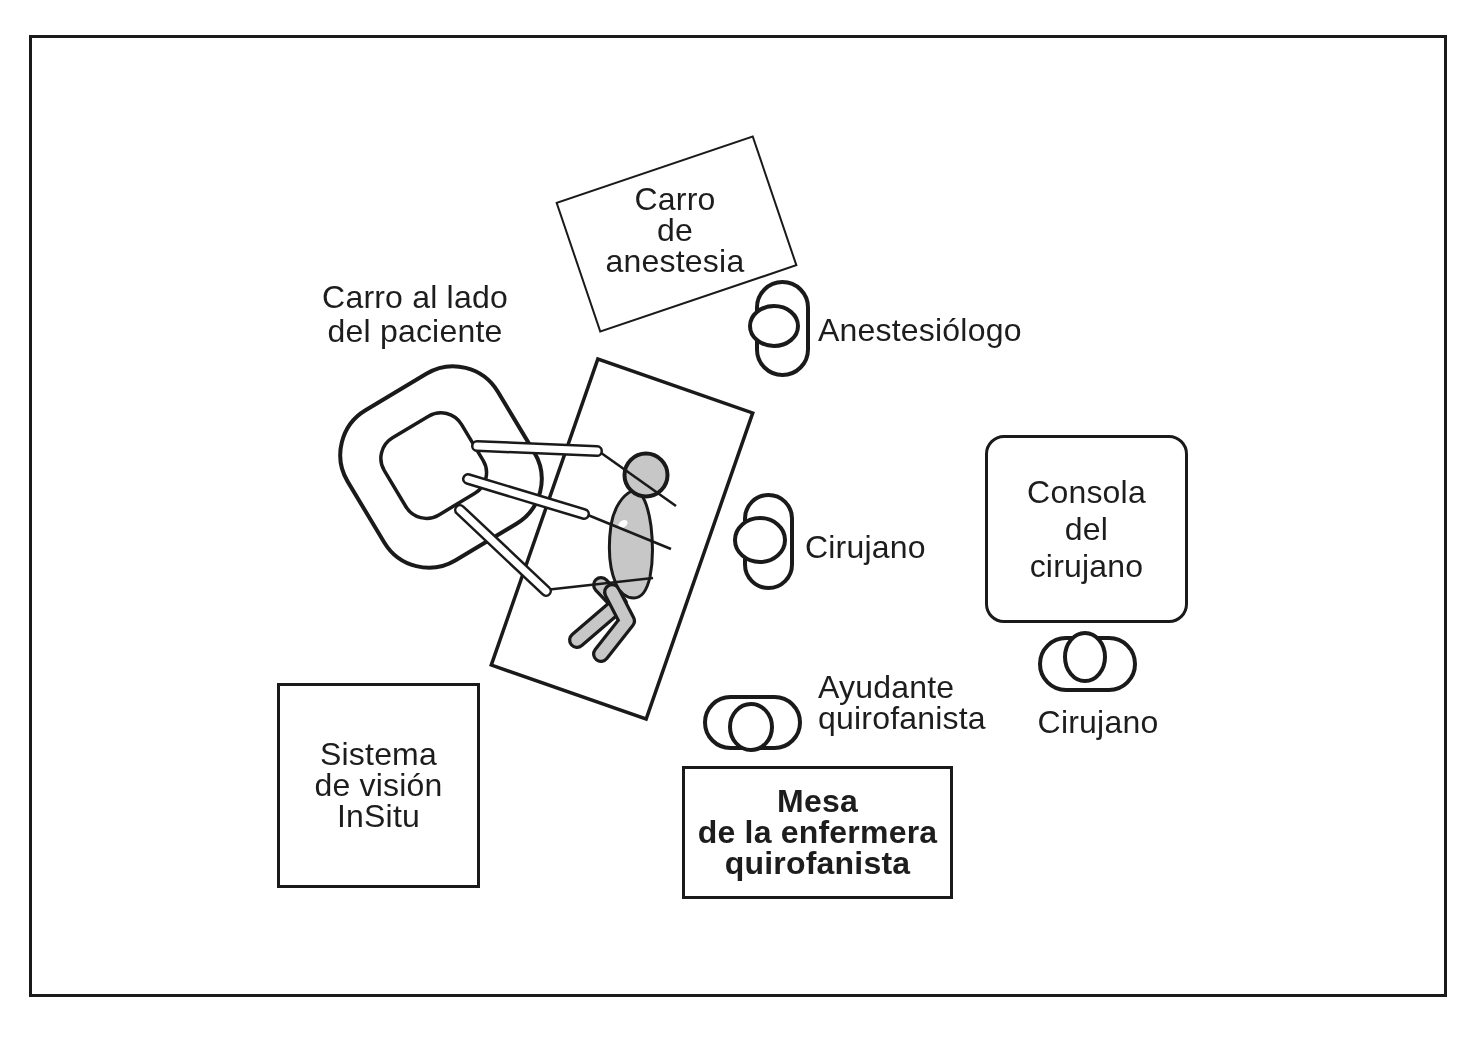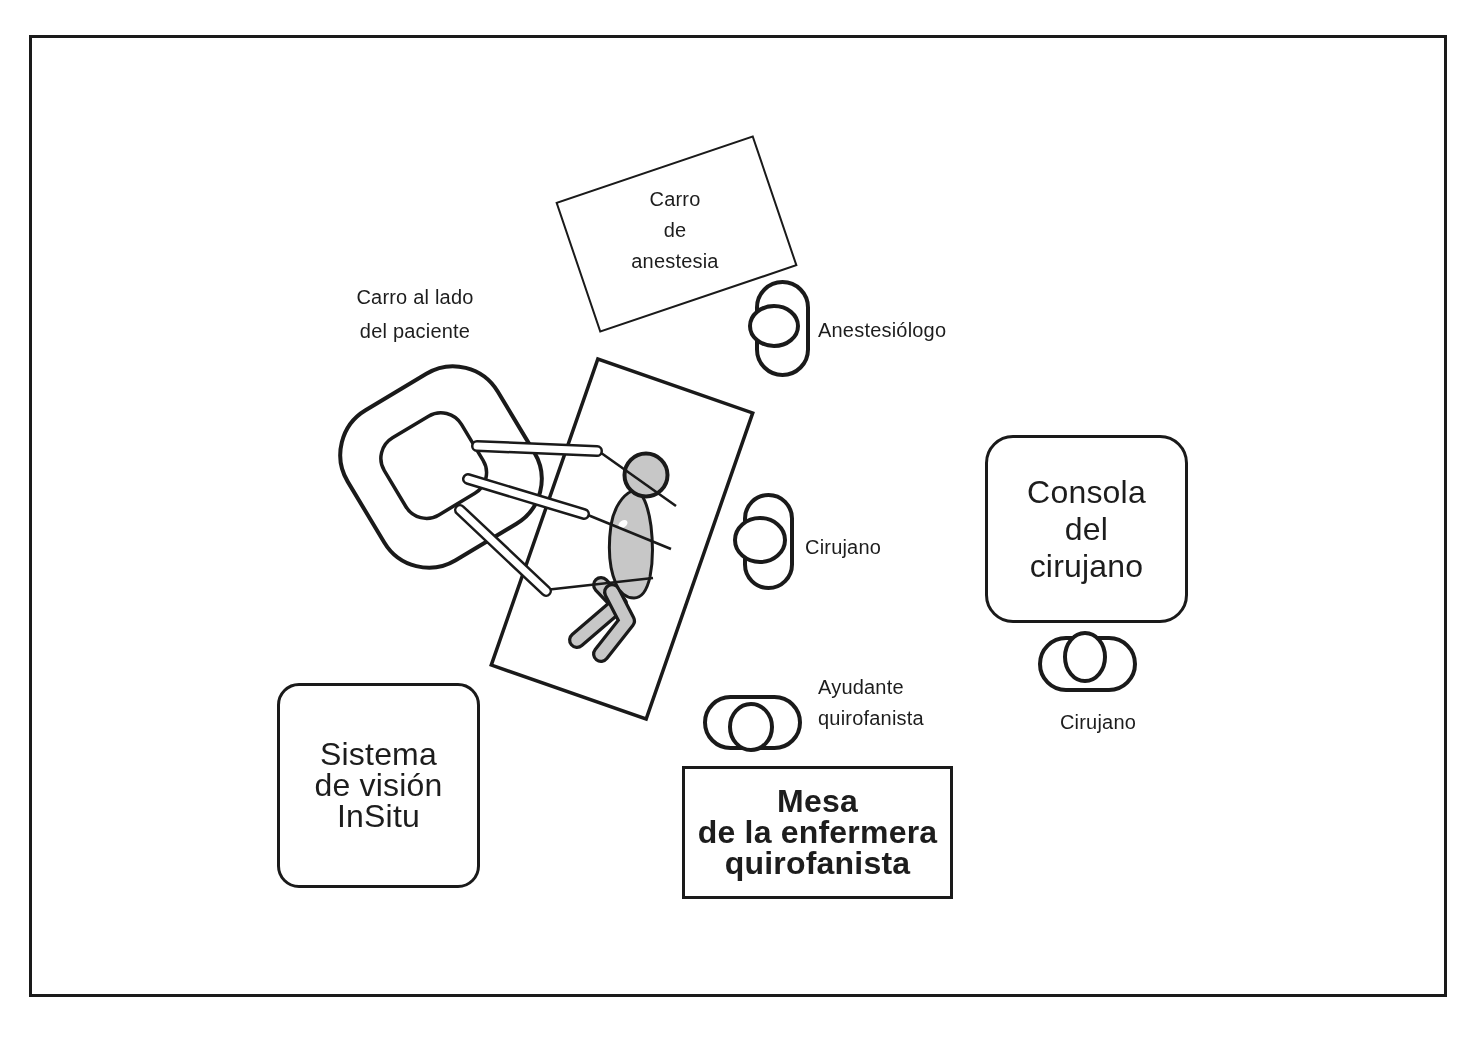--- a/index.html
+++ b/index.html
@@ -6,35 +6,35 @@
   .canvas{
     position:relative;width:1470px;height:1037px;background:#ffffff;overflow:hidden;
     font-family:"Liberation Sans","DejaVu Sans",sans-serif;color:#1d1d1d;
   }
   .frame{
     position:absolute;left:29px;top:35px;width:1418px;height:962px;
     border:3px solid #1a1a1a;box-sizing:border-box;
   }
   .shape-layer{position:absolute;left:0;top:0;width:1470px;height:1037px;}
   .lbl{
-    position:absolute;font-size:20px;line-height:34px;white-space:pre-line;
+    position:absolute;font-size:32px;line-height:34px;white-space:pre-line;
     letter-spacing:0.2px;
   }
   .lbl.center{text-align:center;}
   .lines3{line-height:31px;}
   .box{
     position:absolute;box-sizing:border-box;border:3px solid #1a1a1a;background:#ffffff;
     display:flex;align-items:center;justify-content:center;text-align:center;
     font-size:32px;line-height:31px;white-space:pre-line;letter-spacing:0.2px;
   }
   .box.rot-cart{
     border-width:2.5px;
     transform:rotate(-18.7deg);
   }
-  .box.console{border-radius:28px;border-width:3.5px;line-height:37px;}
+  .box.console{border-radius:19px;border-width:3.5px;line-height:37px;}
 </style>
 </head>
 <body>
 
 <div class="canvas">
 
   <div class="frame"></div>
 
   <svg class="shape-layer" viewBox="0 0 1470 1037">
 
@@ -104,21 +104,21 @@
 del
 cirujano</div>
   </div>
 
   <div class="box" style="left:682px;top:766px;width:271px;height:133px;font-weight:bold;">
     <div>Mesa
 de la enfermera
 quirofanista</div>
   </div>
 
-  <div class="box" style="left:277px;top:683px;width:203px;height:205px;border-width:3.5px;border-radius:22px;">
+  <div class="box" style="left:277px;top:683px;width:203px;height:205px;border-width:3.5px;">
     <div>Sistema
 de visión
 InSitu</div>
   </div>
 
   <div class="lbl center" style="left:300px;top:280px;width:230px;">Carro al lado
 del paciente</div>
 
   <div class="lbl" style="left:818px;top:313px;">Anestesiólogo</div>
 

